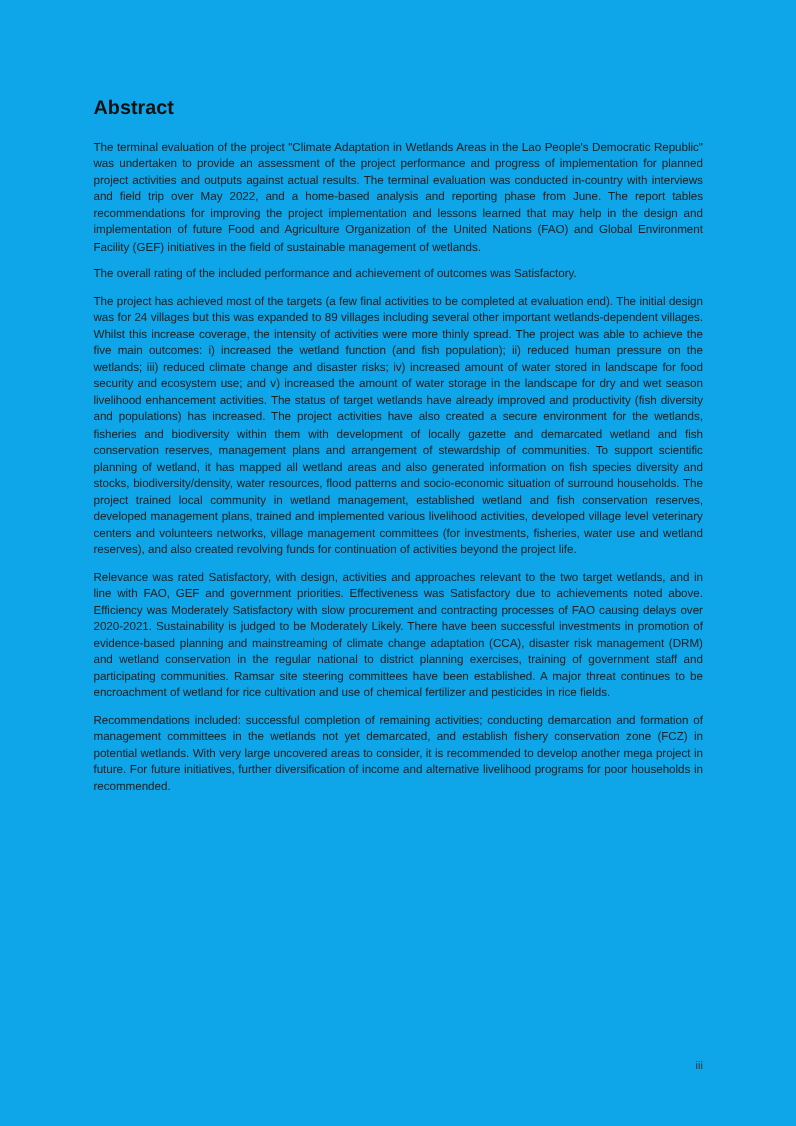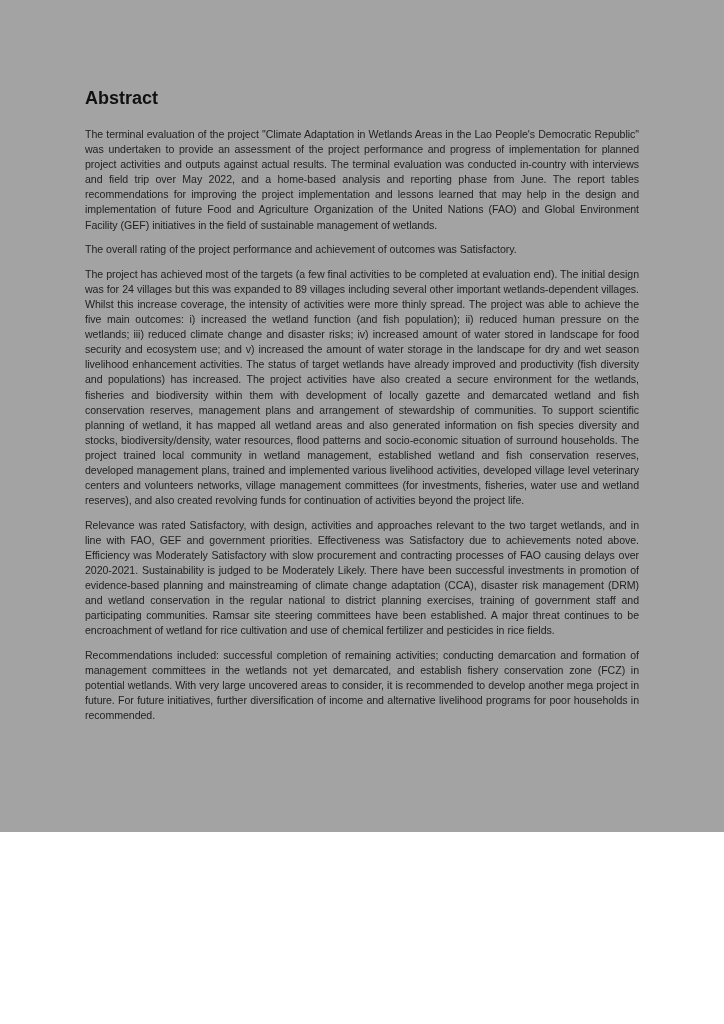--- a/index.html
+++ b/index.html
@@ -3,22 +3,22 @@
 <meta charset="utf-8">
 <style>
   html, body {
     margin: 0;
     padding: 0;
     background: #ffffff;
   }
   .page {
     position: relative;
     width: 724px;
-    height: 832px;
-    background: #a3a3a3;
+    height: 1024px;
+    background: #0ea5e9;
     font-family: "Liberation Sans", "DejaVu Sans", sans-serif;
     overflow: hidden;
   }
   .content {
     position: absolute;
     left: 85px;
     top: 88px;
     width: 554px;
   }
   .heading {
@@ -48,20 +48,20 @@
   }
 </style>
 </head>
 <body>
 
 <div class="page">
   <div class="content">
     <h1 class="heading">Abstract</h1>
     <div class="body-text">
       <p>The terminal evaluation of the project "Climate Adaptation in Wetlands Areas in the Lao People's Democratic Republic" was undertaken to provide an assessment of the project performance and progress of implementation for planned project activities and outputs against actual results. The terminal evaluation was conducted in-country with interviews and field trip over May 2022, and a home-based analysis and reporting phase from June. The report tables recommendations for improving the project implementation and lessons learned that may help in the design and implementation of future Food and Agriculture Organization of the United Nations (FAO) and Global Environment Facility (GEF) initiatives in the field of sustainable management of wetlands.</p>
-      <p>The overall rating of the project performance and achievement of outcomes was Satisfactory.</p>
+      <p>The overall rating of the included performance and achievement of outcomes was Satisfactory.</p>
       <p>The project has achieved most of the targets (a few final activities to be completed at evaluation end). The initial design was for 24 villages but this was expanded to 89 villages including several other important wetlands-dependent villages. Whilst this increase coverage, the intensity of activities were more thinly spread. The project was able to achieve the five main outcomes: i) increased the wetland function (and fish population); ii) reduced human pressure on the wetlands; iii) reduced climate change and disaster risks; iv) increased amount of water stored in landscape for food security and ecosystem use; and v) increased the amount of water storage in the landscape for dry and wet season livelihood enhancement activities. The status of target wetlands have already improved and productivity (fish diversity and populations) has increased. The project activities have also created a secure environment for the wetlands, fisheries and biodiversity within them with development of locally gazette and demarcated wetland and fish conservation reserves, management plans and arrangement of stewardship of communities. To support scientific planning of wetland, it has mapped all wetland areas and also generated information on fish species diversity and stocks, biodiversity/density, water resources, flood patterns and socio-economic situation of surround households. The project trained local community in wetland management, established wetland and fish conservation reserves, developed management plans, trained and implemented various livelihood activities, developed village level veterinary centers and volunteers networks, village management committees (for investments, fisheries, water use and wetland reserves), and also created revolving funds for continuation of activities beyond the project life.</p>
       <p>Relevance was rated Satisfactory, with design, activities and approaches relevant to the two target wetlands, and in line with FAO, GEF and government priorities. Effectiveness was Satisfactory due to achievements noted above. Efficiency was Moderately Satisfactory with slow procurement and contracting processes of FAO causing delays over 2020-2021. Sustainability is judged to be Moderately Likely. There have been successful investments in promotion of evidence-based planning and mainstreaming of climate change adaptation (CCA), disaster risk management (DRM) and wetland conservation in the regular national to district planning exercises, training of government staff and participating communities. Ramsar site steering committees have been established. A major threat continues to be encroachment of wetland for rice cultivation and use of chemical fertilizer and pesticides in rice fields.</p>
       <p>Recommendations included: successful completion of remaining activities; conducting demarcation and formation of management committees in the wetlands not yet demarcated, and establish fishery conservation zone (FCZ) in potential wetlands. With very large uncovered areas to consider, it is recommended to develop another mega project in future. For future initiatives, further diversification of income and alternative livelihood programs for poor households in recommended.</p>
     </div>
   </div>
   <div class="page-number">iii</div>
 </div>
 
 </body></html>

